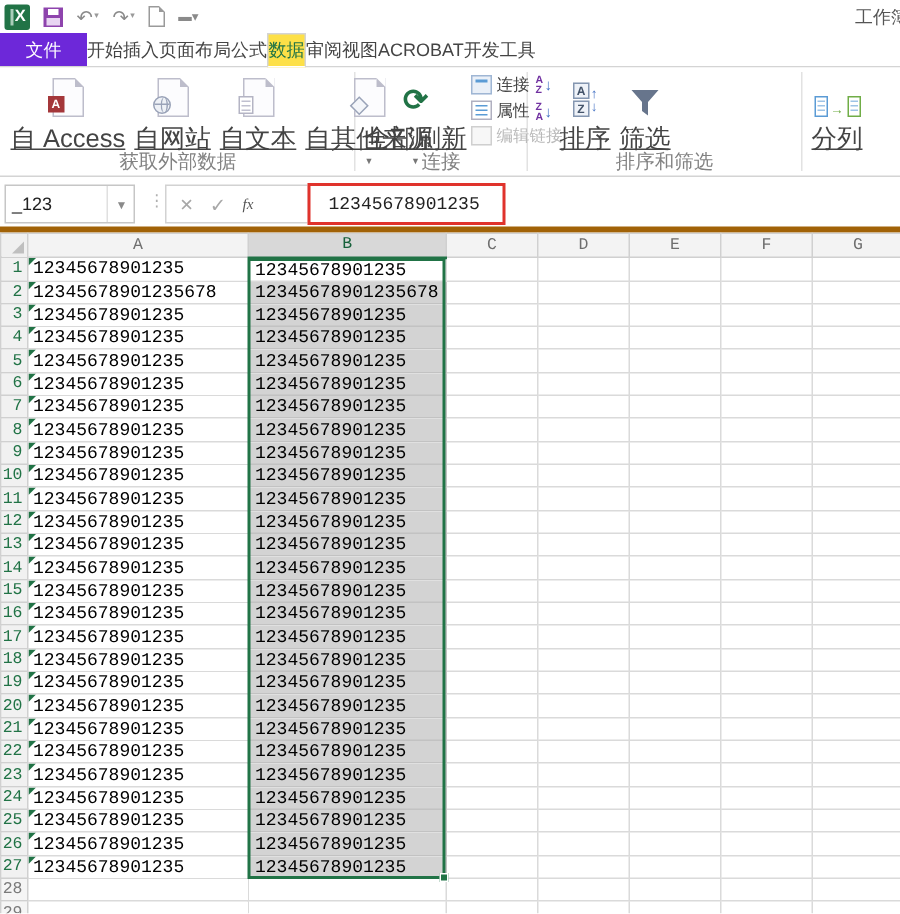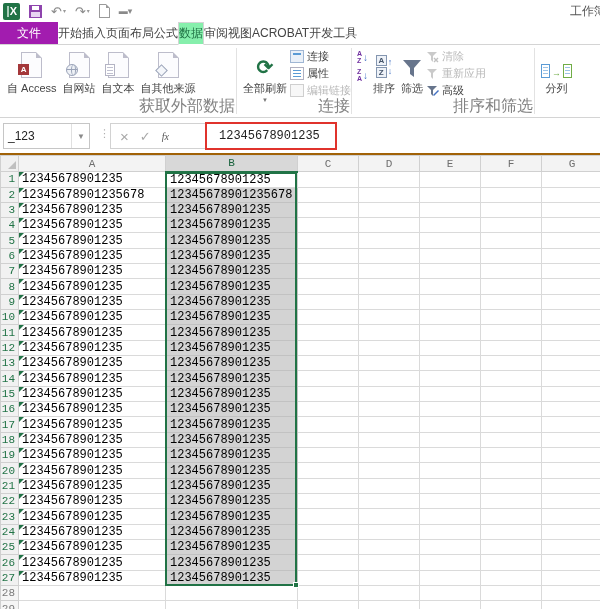--- a/index.html
+++ b/index.html
@@ -22,34 +22,34 @@
   .qat-arrow { color:#8a8a8a; font-size:13px; line-height:13px; display:flex; align-items:center; }
   .qat-arrow .dd { font-size:6px; color:#9a9a9a; margin-left:1px; }
   .qat-newdoc { width:11px; height:14px; border:1px solid #9a9a9a; background:#fff; position:relative; }
   .qat-newdoc::before { content:''; position:absolute; top:-1px; right:-1px; border-top:4px solid #fff; border-left:4px solid #9a9a9a; }
   .qat-custom { color:#8a8a8a; font-size:9px; letter-spacing:0; }
   .win-title { position:absolute; left:570px; top:3px; font-size:12px; color:#555; white-space:nowrap; }
 
   
   .tabs { height:23px; display:flex; align-items:stretch; border-bottom:1px solid #d4d4d4; }
   .tab { padding:0 0; font-size:12px; color:#444; display:flex; align-items:center; cursor:default; white-space:nowrap; }
-  .tab.file { background:#a21caf; color:#fff; padding:0 17px; }
-  .tab.active { background:#86efac; border:1px solid #d4d4d4; border-bottom:1px solid #fff;
+  .tab.file { background:#6d28d9; color:#fff; padding:0 17px; }
+  .tab.active { background:#fde047; border:1px solid #d4d4d4; border-bottom:1px solid #fff;
     margin-bottom:-1px; color:#217346; }
 
   
   .ribbon { height:73px; border-bottom:1px solid #d4d4d4; display:flex; align-items:stretch;
     padding-left:2px; overflow:hidden; background:#fff; }
   .rgroup { position:relative; display:flex; align-items:flex-start; padding:2px 2px 13px 2px; }
-  .glabel { position:absolute; bottom:0px; left:0; right:0; text-align:right; font-size:16px; color:#828282; white-space:nowrap; }
+  .glabel { position:absolute; bottom:0px; left:0; right:0; text-align:center; font-size:13px; color:#828282; white-space:nowrap; }
   .vsep { width:1px; background:#e2e2e2; margin:3px 1px 3px 1px; }
   .vsep.inner { margin:4px 2px 14px 2px; }
   .rb-big { display:flex; flex-direction:column; align-items:center; padding:1px 3px; }
   .rb-big .ico { height:30px; display:flex; align-items:flex-end; justify-content:center; }
-  .rb-big .lbl { font-size:11px; color:#444; margin-top:3px; white-space:nowrap; }
+  .rb-big .lbl { font-size:17px; color:#444; margin-top:3px; white-space:nowrap;text-decoration:underline; }
   .rb-big .dd  { font-size:6px; color:#777; margin-top:1px; }
   .smallcol { display:flex; flex-direction:column; gap:2px; padding-top:2px; }
   .rb-small { display:flex; align-items:center; gap:3px; font-size:11px; color:#444; white-space:nowrap; }
   .rb-small.disabled { color:#b9b9b9; }
 
   
   .doc { width:21px; height:26px; background:#fcfcfe; border:1px solid #bdbdcb; position:relative; }
   .doc::before { content:''; position:absolute; top:-1px; right:-1px; border-top:6px solid #fff; border-left:6px solid #bdbdcb; }
   .badge-a { position:absolute; left:-4px; bottom:2px; width:11px; height:11px; background:#a4373a;
     color:#fff; font-size:8px; font-weight:bold; display:flex; align-items:center; justify-content:center; }
@@ -90,21 +90,21 @@
 
   .ico-split { display:flex; align-items:flex-end; gap:2px; }
   .pane { width:9px; height:14px; border:1px solid #5b9bd5; background:#fff; position:relative; }
   .pane::before { content:''; position:absolute; left:1px; top:2px; width:5px; height:1px;
     background:#9dc3e6; box-shadow:0 3px 0 #9dc3e6, 0 6px 0 #9dc3e6; }
   .pane.g { border-color:#70ad47; }
   .ico-flash { position:relative; width:20px; height:18px; border:1px solid #8496b0; background:#fff; }
   .ico-flash::before { content:''; position:absolute; left:0; top:4px; right:0; height:1px; background:#b4c7e7; box-shadow:0 5px 0 #b4c7e7, 0 10px 0 #b4c7e7; }
 
   
-  .fbar { height:37px; position:relative; background:#fff; border-bottom:2px solid #a16207; }
+  .fbar { height:37px; position:relative; background:#fff; border-bottom:4px solid #a16207; }
   .namebox { position:absolute; left:3px; top:5px; width:87px; height:26px; border:1px solid #c6c6c6;
     display:flex; align-items:center; font-size:12px; color:#222; padding:0 4px; }
   .namebox .nb-dd { margin-left:auto; color:#8a8a8a; font-size:8px; border-left:1px solid #e0e0e0; padding-left:5px; height:100%; display:flex; align-items:center; }
   .fdots { position:absolute; left:99px; top:9px; color:#b0b0b0; font-size:11px; }
   .fxbox { position:absolute; left:110px; top:5px; width:96px; height:26px; border:1px solid #d2d2d2;
     display:flex; align-items:center; gap:11px; padding:0 9px; }
   .fx-cancel { color:#a8a8a8; font-size:15px; }
   .fx-enter  { color:#a8a8a8; font-size:13px; }
   .fx-fx { font-family:"Liberation Serif","DejaVu Serif",serif; font-style:italic; font-size:10px; color:#555; }
   .fvalue { position:absolute; left:205px; top:4px; width:132px; height:28px; border:2px solid #e0332c;
@@ -258,42 +258,20 @@
       <span class="lbl">排序</span>
     </div>
     <div class="rb-big">
       <span class="ico">
           <svg class="funnel" width="20" height="19" viewBox="0 0 20 19">
             <path d="M1 1h18l-7 8v9l-4-3v-6z" fill="#67758c"></path>
           </svg>
         </span>
       <span class="lbl">筛选</span>
     </div>
-    <div class="smallcol">
-      <div class="rb-small disabled">
-        <svg width="13" height="12" viewBox="0 0 13 12" class="gray-ico">
-            <path d="M1 1h10l-4 4v6l-2-2V5z" fill="#8a8a8a"></path>
-            <path d="M8 7l4 4M12 7l-4 4" stroke="#c06060" stroke-width="1.4"></path>
-          </svg>
-        <span>清除</span>
-      </div>
-      <div class="rb-small disabled">
-        <svg width="13" height="12" viewBox="0 0 13 12" class="gray-ico">
-            <path d="M1 1h10l-4 4v6l-2-2V5z" fill="#8a8a8a"></path>
-          </svg>
-        <span>重新应用</span>
-      </div>
-      <div class="rb-small">
-        <svg width="13" height="12" viewBox="0 0 13 12">
-            <path d="M1 1h10l-4 4v6l-2-2V5z" fill="#67758c"></path>
-            <path d="M7 10l5-5 1 1-5 5z" fill="#4472c4"></path>
-          </svg>
-        <span>高级</span>
-      </div>
-    </div>
     <div class="glabel">排序和筛选</div>
   </div>
   <div class="vsep"></div>
 
   <div class="rgroup">
     <div class="rb-big">
       <span class="ico">
           <span class="ico-split">
         <span class="pane"></span>
             <span style="color:#70ad47;font-size:9px">→</span>

